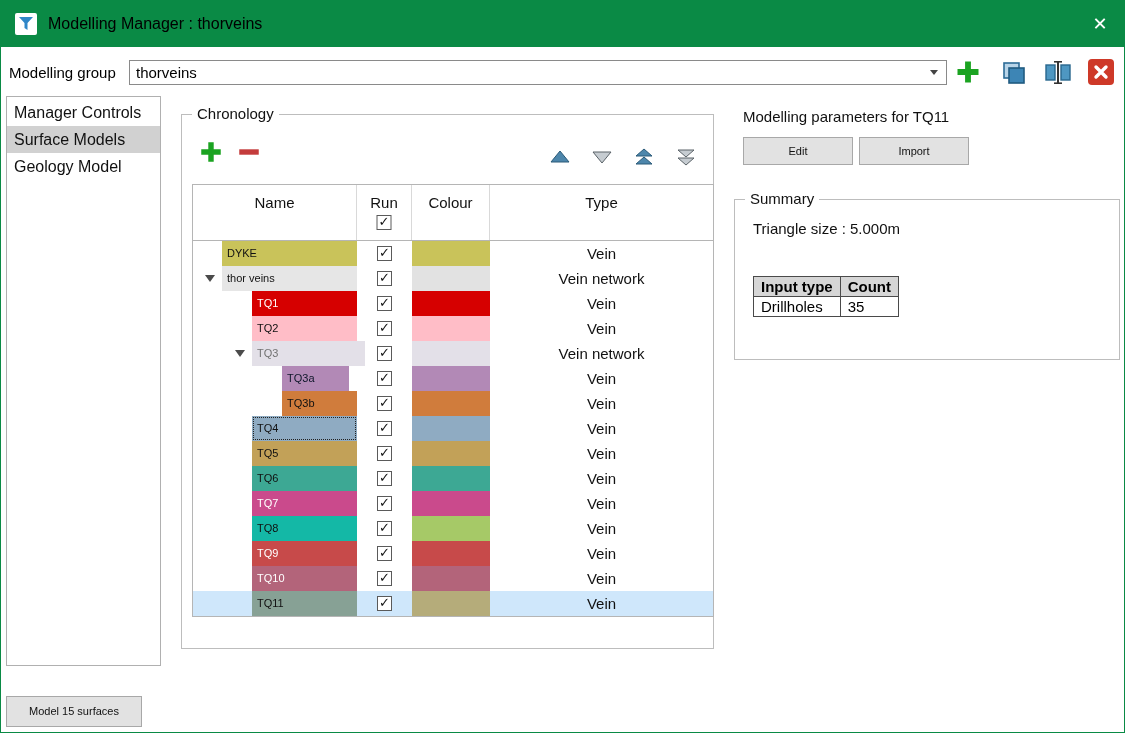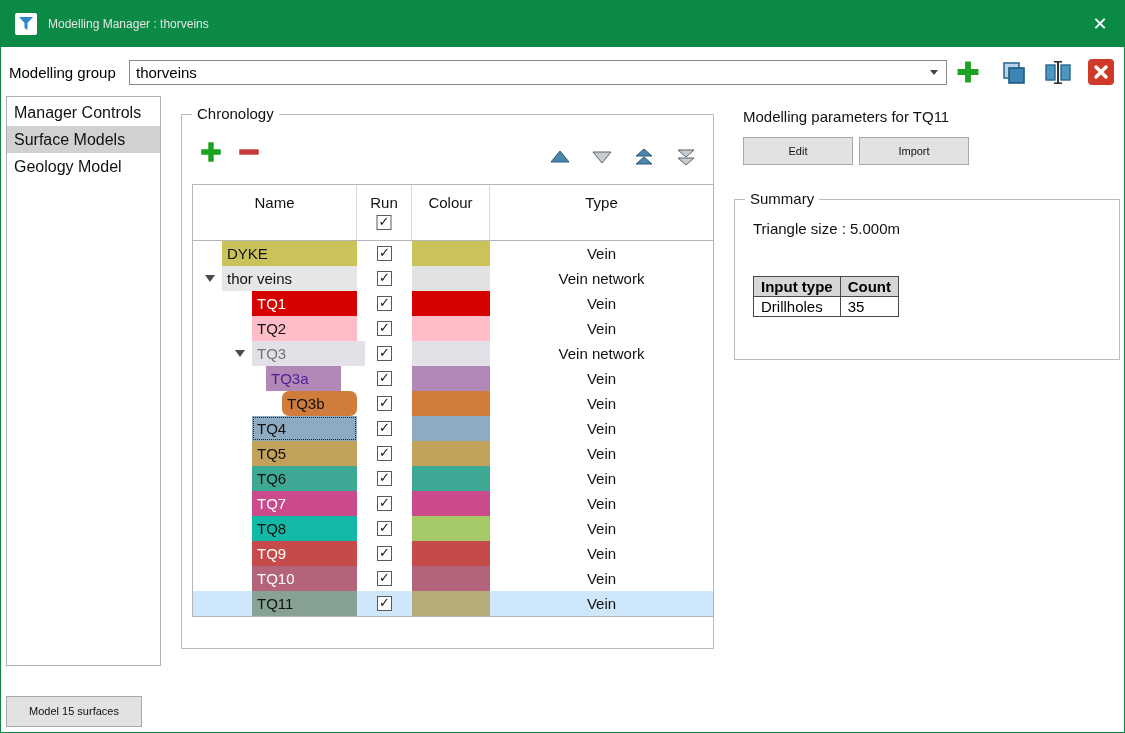--- a/index.html
+++ b/index.html
@@ -4,21 +4,21 @@
 <style>
   * { margin:0; padding:0; }
   body { background:#ffffff; font-family:"Liberation Sans","DejaVu Sans",sans-serif; }
   .window { position:relative; width:1125px; height:733px; background:#fff;
             border:1px solid #0a8a45; box-sizing:border-box; overflow:hidden; }
 
   
   .titlebar { position:absolute; top:0; left:0; right:0; height:46px; background:#0a8a45;
               display:flex; align-items:center; }
   .app-icon { margin-left:13px; width:24px; height:24px; flex:0 0 auto; }
-  .title { color:#e5e5e5; font-size:12px; margin-left:10px; white-space:nowrap; }
+  .title { color:#000000; font-size:16px; margin-left:10px; white-space:nowrap; }
   .close-btn { position:absolute; right:0; top:0; width:48px; height:46px; color:#fff;
                font-size:18px; display:flex; align-items:center; justify-content:center; }
 
   
   .group-label { position:absolute; left:8px; top:60px; font-size:15px; line-height:24px; color:#000; }
   .combo { position:absolute; left:128px; top:59px; width:818px; height:25px; border:1px solid #8a8a8a;
            background:#fff; box-sizing:border-box; font-size:15px; line-height:23px; padding-left:6px; }
   .combo-arrow { position:absolute; right:8px; top:9px; width:0; height:0;
                  border-left:4px solid transparent; border-right:4px solid transparent;
                  border-top:5px solid #444; }
@@ -51,21 +51,21 @@
   .tablewrap { position:absolute; left:10px; top:69px; width:522px; height:433px;
                border:1px solid #b5b5b5; box-sizing:border-box; background:#fff; overflow:hidden; }
   .thead { position:relative; height:56px; border-bottom:1px solid #b5b5b5; box-sizing:border-box;
            display:flex; }
   .th { box-sizing:border-box; border-right:1px solid #d9d9d9; font-size:15px; color:#111;
         text-align:center; padding-top:9px; position:relative; }
   .th:last-child { border-right:none; }
   .th-name { width:164px;text-align:center; } .th-run { width:55px; } .th-colour { width:78px; } .th-type { flex:1; }
   .th-run .cb { position:absolute; left:50%; top:30px; transform:translateX(-50%); }
   .trow { position:relative; height:25px; width:100%; }
-  .ncell { position:absolute; top:0; height:25px; line-height:25px; font-size:15px;
+  .ncell { position:absolute; top:0; height:25px; line-height:25px; font-size:11px;
            padding-left:5px; box-sizing:border-box; white-space:nowrap; overflow:hidden; }
   .ncell.focus { outline:1px dotted #222; outline-offset:-2px; }
   .expander { position:absolute; top:9px; width:0; height:0;
               border-left:5px solid transparent; border-right:5px solid transparent;
               border-top:7px solid #4b4b4b; }
   .rcell { position:absolute; left:164px; top:0; width:55px; height:25px;
            display:flex; align-items:center; justify-content:center; }
   .cb { width:15px; height:15px; background:#fff; border:1px solid #5a5a5a; box-sizing:border-box;
         font-size:13px; line-height:12px; text-align:center; color:#111; display:inline-block; }
   .scell { position:absolute; left:219px; top:0; width:78px; height:25px; }
@@ -226,29 +226,29 @@
           <div class="trow">
             <span class="expander" style="left: 42px;"></span>
             <div class="ncell" style="left: 59px; width: 113px; background: rgb(227, 224, 232); color: #737373;">TQ3</div>
             <div class="rcell">
               <span class="cb">✓</span>
             </div>
             <div class="scell" style="background: rgb(227, 224, 232);"></div>
             <div class="tcell">Vein network</div>
           </div>
           <div class="trow">
-            <div class="ncell" style="left: 73px; width: 75px; background: rgb(178, 137, 182); color: #4c1d95;">TQ3a</div>
+            <div class="ncell" style="left: 89px; width: 67px; background: rgb(178, 137, 182); color: #0f172a;">TQ3a</div>
             <div class="rcell">
               <span class="cb">✓</span>
             </div>
             <div class="scell" style="background: rgb(178, 137, 182);"></div>
             <div class="tcell">Vein</div>
           </div>
           <div class="trow">
-            <div class="ncell" style="left: 89px; width: 75px; background: rgb(208, 124, 60); color: rgb(17, 17, 17); border-radius: 7px;">TQ3b</div>
+            <div class="ncell" style="left: 89px; width: 75px; background: rgb(208, 124, 60); color: rgb(17, 17, 17);">TQ3b</div>
             <div class="rcell">
               <span class="cb">✓</span>
             </div>
             <div class="scell" style="background: rgb(208, 124, 60);"></div>
             <div class="tcell">Vein</div>
           </div>
           <div class="trow">
             <div class="ncell focus" style="left: 59px; width: 105px; background: rgb(143, 171, 194); color: rgb(17, 17, 17);">TQ4</div>
             <div class="rcell">
               <span class="cb">✓</span>

